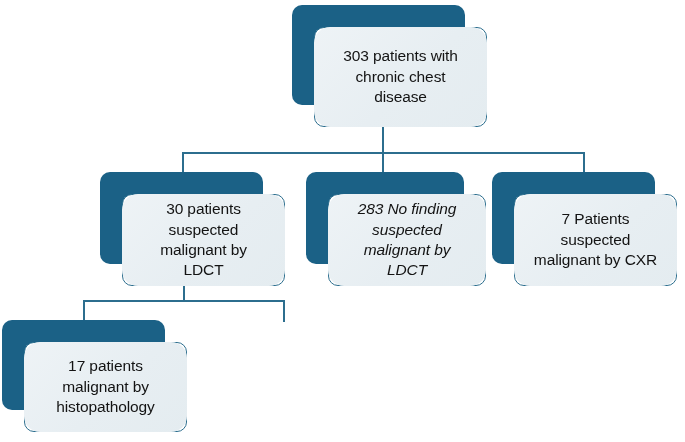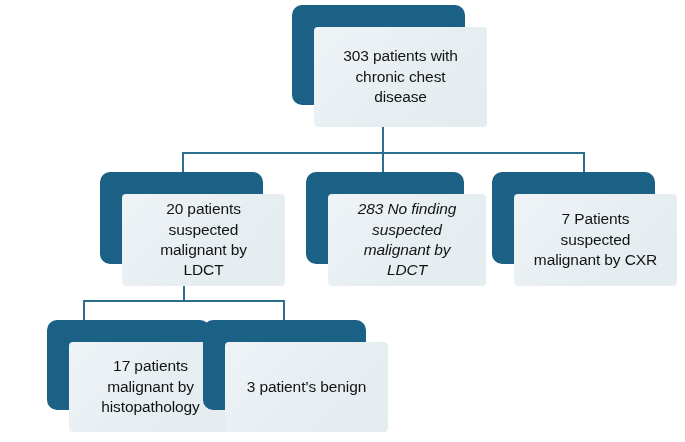--- a/index.html
+++ b/index.html
@@ -53,21 +53,21 @@
     box-sizing: border-box;
   }
   
   .node .card-light {
     position: absolute;
     left: 22px;
     top: 22px;
     width: 100%;
     height: 100%;
     background: linear-gradient(135deg, #eef3f6 0%, #e7eef2 55%, #e4ecf0 100%);
-    border-radius: 4px;
+    border-radius: 16px;
     box-sizing: border-box;
     display: flex;
     align-items: center;
     justify-content: center;
     padding: 8px 8px;
   }
   .node .label {
     color: #131313;
     font-size: 15.5px;
     line-height: 1.32;
@@ -100,21 +100,21 @@
       <span class="label">303 patients with
 chronic chest
 disease</span>
     </div>
   </div>
 
   <div class="node" style="left:100px; top:172px; width:163px; height:92px;">
     <div class="card-dark"></div>
     <div class="card-outline"></div>
     <div class="card-light">
-      <span class="label">20 patients
+      <span class="label">30 patients
 suspected
 malignant by
 LDCT</span>
     </div>
   </div>
 
   <div class="node" style="left:306px; top:172px; width:158px; height:92px;font-style:italic;">
     <div class="card-dark"></div>
     <div class="card-outline"></div>
     <div class="card-light">
@@ -128,31 +128,24 @@
   <div class="node wide" style="left:492px; top:172px; width:163px; height:92px;">
     <div class="card-dark"></div>
     <div class="card-outline"></div>
     <div class="card-light">
       <span class="label">7 Patients
 suspected
 malignant by CXR</span>
     </div>
   </div>
 
-  <div class="node" style="left:2px; top:320px; width:163px; height:90px;margin-left:45px;">
+  <div class="node" style="left:2px; top:320px; width:163px; height:90px;">
     <div class="card-dark"></div>
     <div class="card-outline"></div>
     <div class="card-light">
       <span class="label">17 patients
 malignant by
 histopathology</span>
     </div>
   </div>
 
-  <div class="node" style="left:203px; top:320px; width:163px; height:90px;">
-    <div class="card-dark"></div>
-    <div class="card-outline"></div>
-    <div class="card-light">
-      <span class="label">3 patient’s benign</span>
-    </div>
-  </div>
 
 </div>
 
 </body></html>

